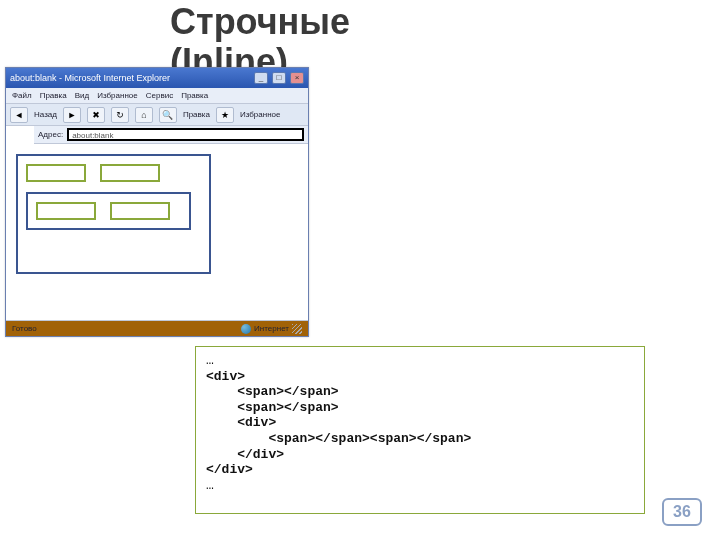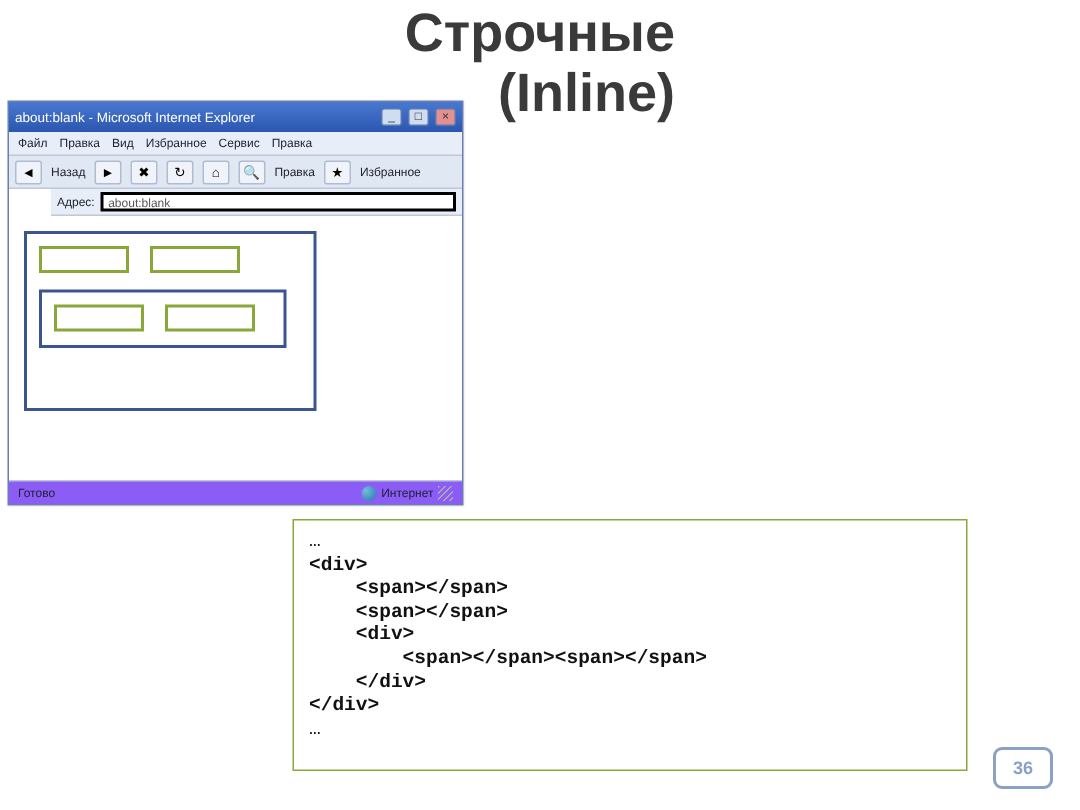--- a/index.html
+++ b/index.html
@@ -12,21 +12,21 @@
     overflow: hidden;
   }
   .slide-title {
     position: absolute;
     top: 2px;
     left: 170px;
     font-size: 36px;
     font-weight: bold;
     color: #3a3a3a;
     line-height: 1.1;
-    text-align: right;
+    text-align: left;
     width: 280px;
   }
 
   
   .browser {
     position: absolute;
     top: 67px;
     left: 5px;
     width: 304px;
     height: 270px;
@@ -114,21 +114,21 @@
   }
   .content-area {
     position: absolute;
     top: 76px; bottom: 16px; left: 0; right: 0;
     background: #fff;
   }
   .statusbar {
     position: absolute;
     bottom: 0; left: 0; right: 0;
     height: 16px;
-    background: #8b5cf6;
+    background: #a16207;
     border-top: 1px solid #c0c8d8;
     display: flex;
     align-items: center;
     justify-content: space-between;
     padding: 4px 6px;
     font-size: 8px;
     color: #223;
   }
   .status-right { display: flex; align-items: center; gap: 3px; }
   .globe-icon {
@@ -188,21 +188,21 @@
   .page-badge {
     position: absolute;
     bottom: 14px;
     right: 18px;
     width: 40px;
     height: 28px;
     border: 2px solid #8aa0c4;
     border-radius: 6px;
     background: #fff;
     color: #8aa0c4;
-    font-size: 12px;
+    font-size: 16px;
     font-weight: bold;
     display: flex;
     align-items: center;
     justify-content: center;
   }
 </style>
 </head>
 <body>
 
 <div class="slide-title">

